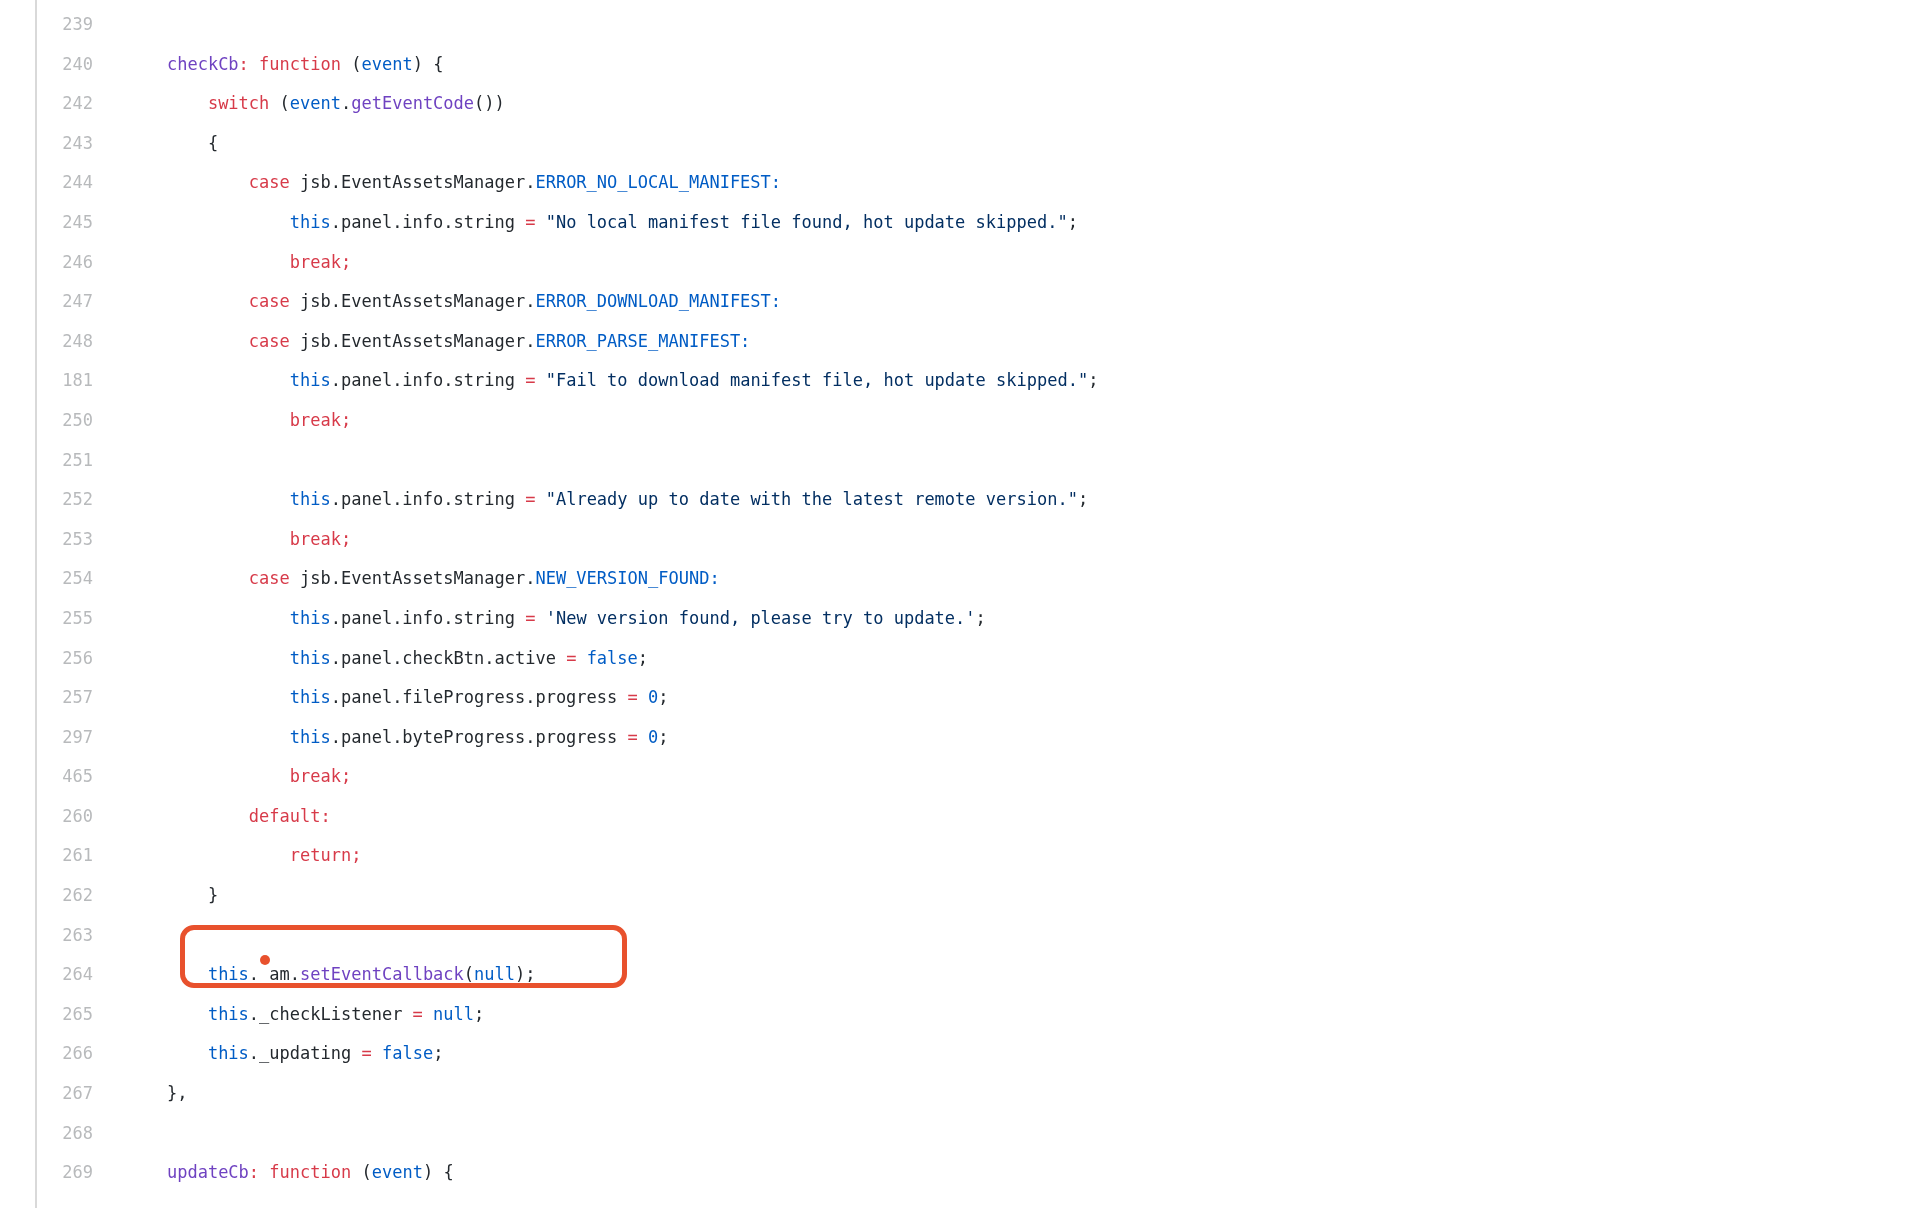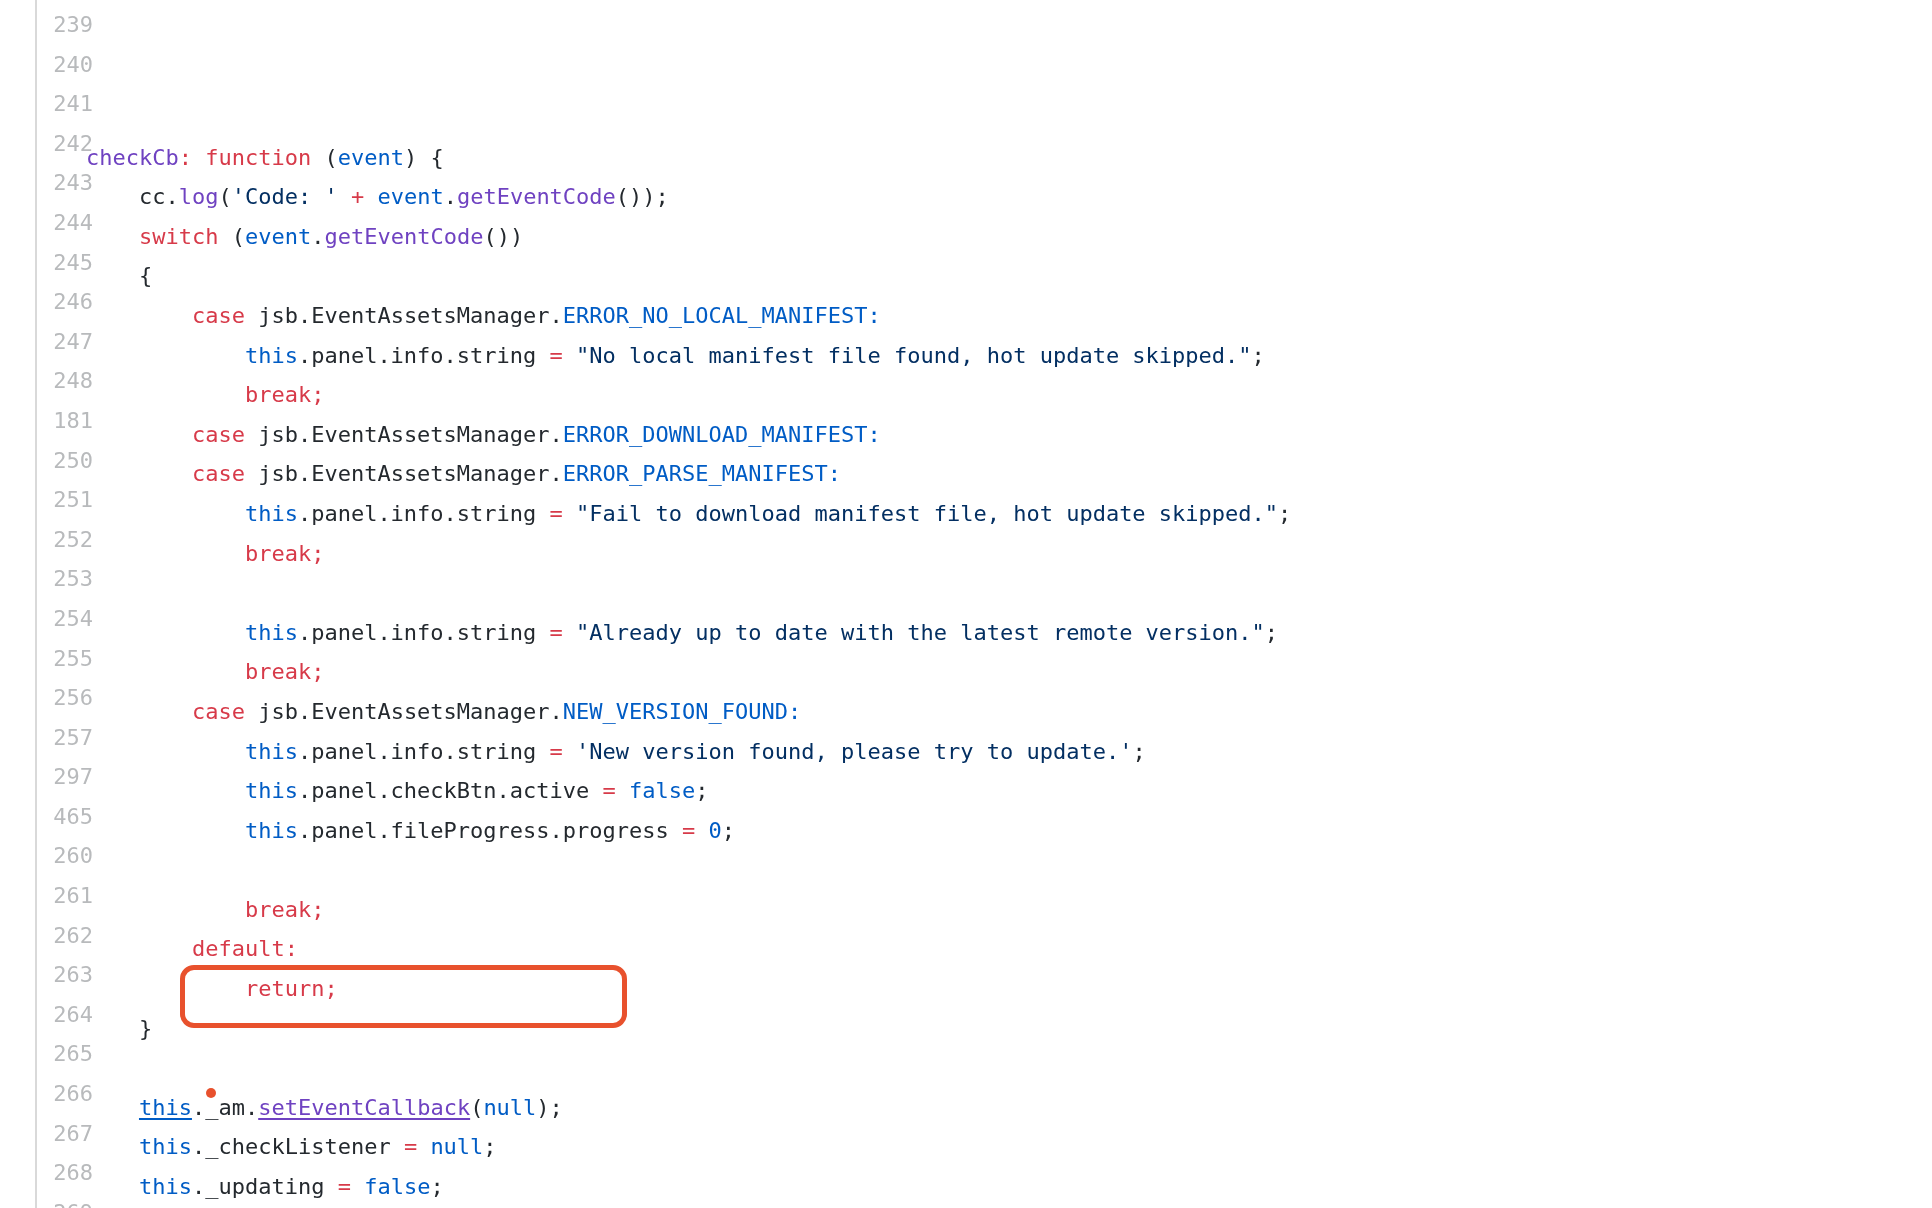--- a/index.html
+++ b/index.html
@@ -4,21 +4,21 @@
 <style>
   html,body{margin:0;padding:0;}
   body{
     width:1932px;height:1208px;overflow:hidden;background:#ffffff;
     font-family:"DejaVu Sans Mono","Liberation Mono",monospace;
     --c-pln:#24292e; --c-kw:#d73a49; --c-fn:#6f42c1; --c-var:#005cc5;
     --c-str:#032f62; --c-ln:#b8babc; --annot:#e8512d;
   }
   .gutter-rule{position:absolute;left:35px;top:0;width:2px;height:1208px;background:#d9d9d9;}
   .code-area{position:relative;padding-top:5px;}
-  .row{display:flex;height:39.6px;line-height:39.6px;position:relative;font-size:22px;flex-direction:column;}
+  .row{display:flex;height:39.6px;line-height:39.6px;position:relative;font-size:17px;}
   .ln{flex:0 0 93px;width:93px;text-align:right;color:var(--c-ln);user-select:none;cursor:pointer;}
   .src{padding-left:33px;white-space:pre;color:var(--c-pln);}
   .c-pln{color:var(--c-pln);}
   .c-kw{color:var(--c-kw);}
   .c-fn{color:var(--c-fn);text-align:right;}
   .c-var{color:var(--c-var);}
   .c-str{color:var(--c-str);}
   .u{text-decoration:underline;text-decoration-thickness:2px;text-underline-offset:3px;}
   .dot-anchor{position:relative;display:inline-block;}
   .dot-anchor::after{
@@ -36,24 +36,20 @@
 
 <div class="gutter-rule"></div>
 <div class="code-area" id="code-area">
     <div class="row">
       <span class="ln">239</span>
       <span class="src"></span>
     </div>
     <div class="row">
       <span class="ln">240</span>
       <span class="src"><span class="c-pln">    </span><span class="c-fn">checkCb</span><span class="c-kw">:</span><span class="c-pln"> </span><span class="c-kw">function</span><span class="c-pln"> (</span><span class="c-var">event</span><span class="c-pln">) {</span></span>
-    </div>
-    <div class="row">
-      <span class="ln">241</span>
-      <span class="src"><span class="c-pln">        cc.</span><span class="c-fn">log</span><span class="c-pln">(</span><span class="c-str">'Code: '</span><span class="c-pln"> </span><span class="c-kw">+</span><span class="c-pln"> </span><span class="c-var">event</span><span class="c-pln">.</span><span class="c-fn">getEventCode</span><span class="c-pln">());</span></span>
     </div>
     <div class="row">
       <span class="ln">242</span>
       <span class="src"><span class="c-pln">        </span><span class="c-kw">switch</span><span class="c-pln"> (</span><span class="c-var">event</span><span class="c-pln">.</span><span class="c-fn">getEventCode</span><span class="c-pln">())</span></span>
     </div>
     <div class="row">
       <span class="ln">243</span>
       <span class="src"><span class="c-pln">        {</span></span>
     </div>
     <div class="row">
@@ -106,20 +102,21 @@
     <div class="row">
       <span class="ln">256</span>
       <span class="src"><span class="c-pln">                </span><span class="c-var">this</span><span class="c-pln">.panel.checkBtn.active </span><span class="c-kw">=</span><span class="c-pln"> </span><span class="c-var">false</span><span class="c-pln">;</span></span>
     </div>
     <div class="row">
       <span class="ln">257</span>
       <span class="src"><span class="c-pln">                </span><span class="c-var">this</span><span class="c-pln">.panel.fileProgress.progress </span><span class="c-kw">=</span><span class="c-pln"> </span><span class="c-var">0</span><span class="c-pln">;</span></span>
     </div>
     <div class="row">
       <span class="ln">297</span>
+      <span class="src"><span class="c-pln">                </span><span class="c-var">this</span><span class="c-pln">.panel.byteProgress.progress </span><span class="c-kw">=</span><span class="c-pln"> </span><span class="c-var">0</span><span class="c-pln">;</span></span>
     </div>
     <div class="row">
       <span class="ln">465</span>
       <span class="src"><span class="c-pln">                </span><span class="c-kw">break;</span></span>
     </div>
     <div class="row">
       <span class="ln">260</span>
       <span class="src"><span class="c-pln">            </span><span class="c-kw">default:</span></span>
     </div>
     <div class="row">

